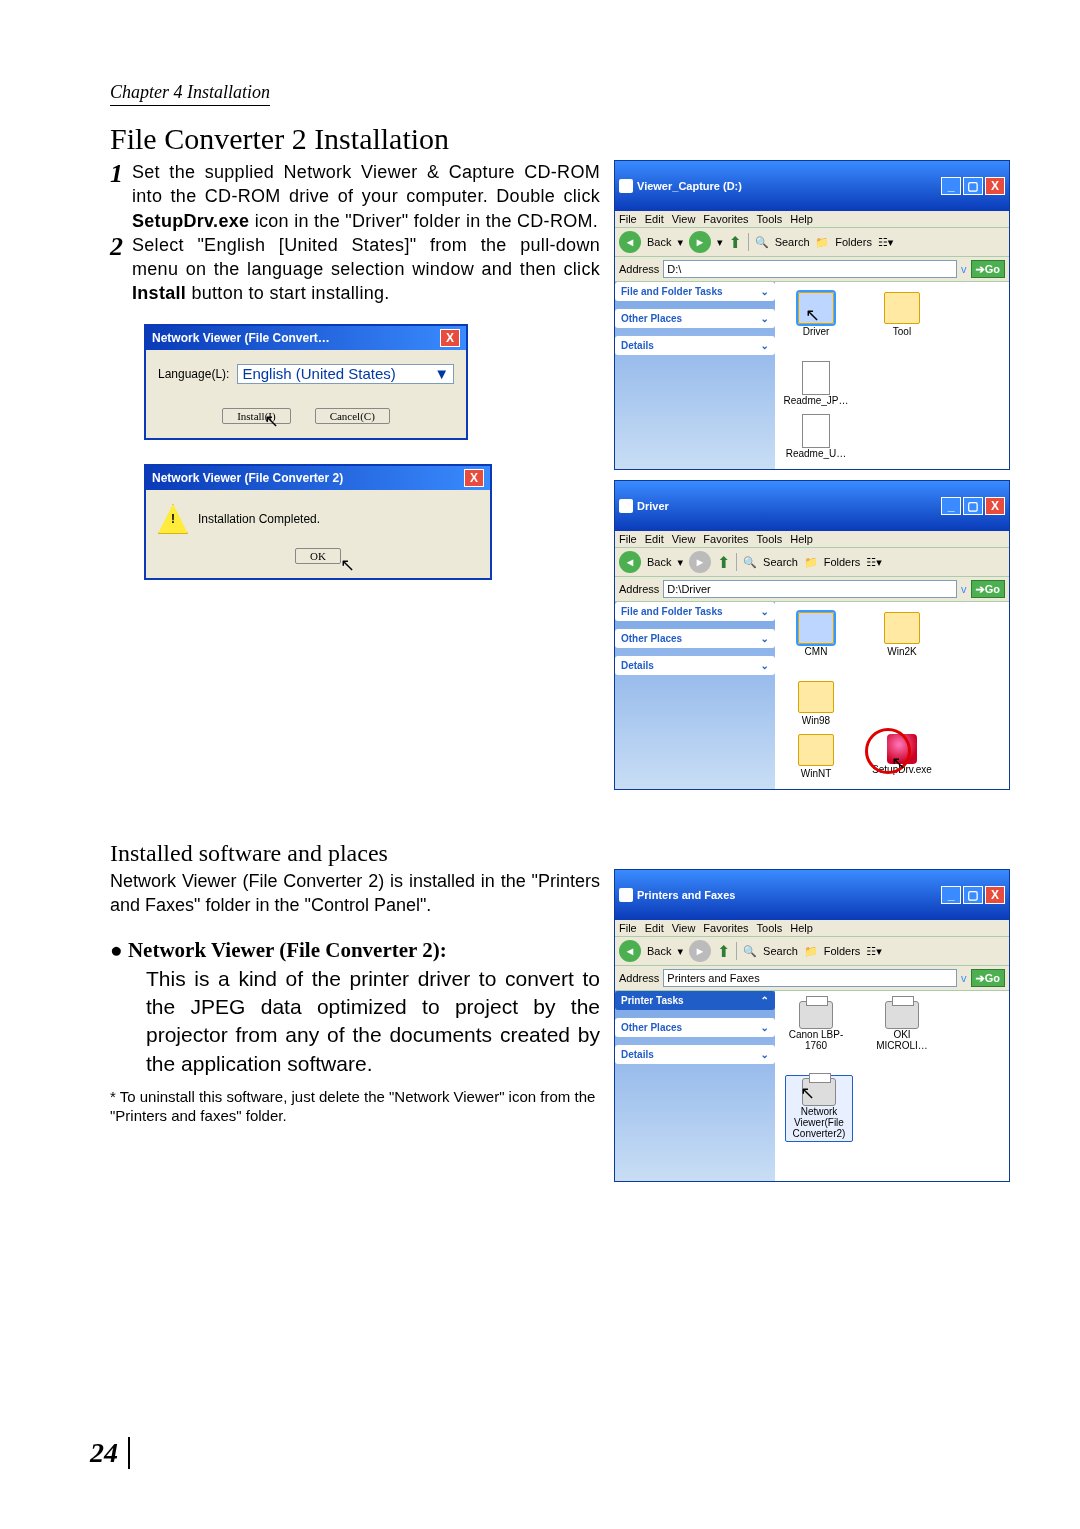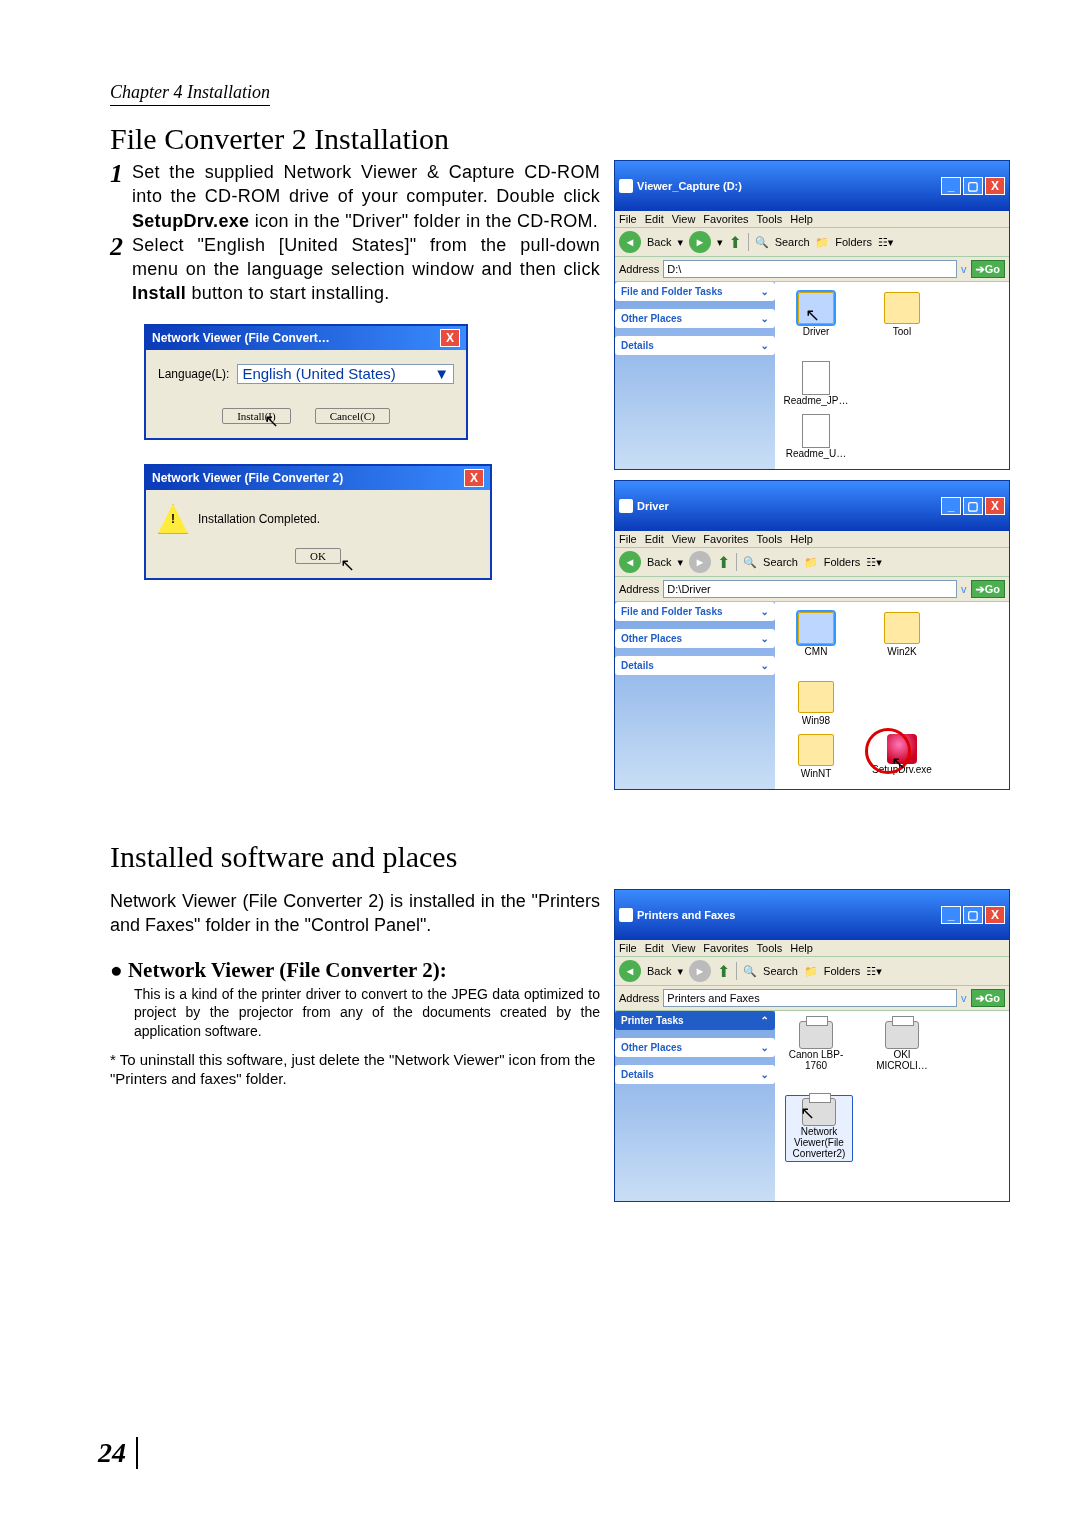--- a/index.html
+++ b/index.html
@@ -1,30 +1,30 @@
 <!DOCTYPE html>
 <html><head>
 <meta charset="utf-8">
 <style>
   html,body{margin:0;padding:0;background:#fff;font-family:Georgia,'Times New Roman',serif;color:#000}
   .page{width:1080px;height:1529px;margin:0 auto;position:relative;box-sizing:border-box;padding:82px 70px 60px 110px}
   .chapter{font-style:italic;font-family:Georgia,serif;border-bottom:1px solid #000;padding-bottom:2px;display:inline-block;font-size:18px}
   h1.sec{font-family:Georgia,serif;font-weight:normal;font-size:30px;margin:16px 0 4px}
-  h1.sec2{font-family:Georgia,serif;font-weight:normal;font-size:30px;margin:40px 0 15px}
+  h1.sec2{font-family:Georgia,serif;font-weight:normal;font-size:24px;margin:40px 0 2px}
   .twocol{display:flex;gap:14px}
   .left{width:490px;font-family:Arial,Helvetica,sans-serif}
   .right{flex:1}
   .step{display:flex;align-items:flex-start;font-size:18px;line-height:1.35}
   .step .num{font-family:Georgia,serif;font-style:italic;font-weight:bold;font-size:26px;width:22px;margin-top:-4px}
   .step .txt{flex:1;text-align:justify;letter-spacing:0.3px}
   .step .txt b{font-family:Arial,Helvetica,sans-serif}
   .dialog-group{margin:18px 0 0 34px}
   .bullet-head{font-family:Georgia,serif;font-weight:bold;font-size:21px;margin:20px 0 2px 0}
   .footnote{font-family:Arial,Helvetica,sans-serif;font-size:15px;line-height:1.25;margin-top:10px}
-  .pagenum{position:absolute;left:98px;bottom:60px;border-right:2px solid #000;padding-right:10px;font-style:italic;font-family:Georgia,serif;font-size:28px;font-weight:bold}
+  .pagenum{position:absolute;left:90px;bottom:60px;border-right:2px solid #000;padding-right:10px;font-style:italic;font-family:Georgia,serif;font-size:28px;font-weight:bold}
   .sans{font-family:Arial,Helvetica,sans-serif}
   
   .xp{border:1px solid #0a3a9a;background:#ece9d8;font-family:Tahoma,Arial,sans-serif;font-size:11px;color:#000;margin-bottom:10px}
   .xp .tb{background:linear-gradient(to bottom,#3a8bff,#0a3ab8);color:#fff;font-weight:bold;padding:16px 4px;display:flex;align-items:center;gap:4px}
   .xp .tb .ic{width:14px;height:14px;background:#fff;border-radius:2px;display:inline-block}
   .xp .tb .sp{flex:1}
   .xp .tb .ctl{display:flex;gap:2px}
   .xp .tb .ctl span{width:18px;height:16px;display:inline-flex;align-items:center;justify-content:center;border:1px solid #fff;color:#fff;font-weight:bold;font-size:12px}
   .xp .tb .min{background:#3a8bff}
   .xp .tb .max{background:#3a8bff}
@@ -284,21 +284,21 @@
         </div>
       </div>
     </div>
   </div>
 
   <h1 class="sec2">Installed software and places</h1>
   <div class="twocol">
     <div class="left">
       <div class="sans" style="font-size:18px;text-align:justify;line-height:1.35">Network Viewer (File Converter 2) is installed in the "Printers and Faxes" folder in the "Control Panel".</div>
       <div class="bullet-head">● Network Viewer (File Converter 2):</div>
-      <div class="sans" style="font-size:14px;text-align:justify;line-height:1.35;margin-left:24px">This is a kind of the printer driver to convert to the JPEG data optimized to project by the projector from any of the documents created by the application software.</div>
+      <div class="sans" style="font-size:21px;text-align:justify;line-height:1.35;margin-left:36px">This is a kind of the printer driver to convert to the JPEG data optimized to project by the projector from any of the documents created by the application software.</div>
       <div class="footnote">* To uninstall this software, just delete the "Network Viewer" icon from the "Printers and faxes" folder.</div>
     </div>
     <div class="right">
 
       <div class="xp" style="position:relative">
         <div class="tb">
           <span class="ic"></span>
           <span>Printers and Faxes</span>
           <span class="sp"></span>
           <span class="ctl">

